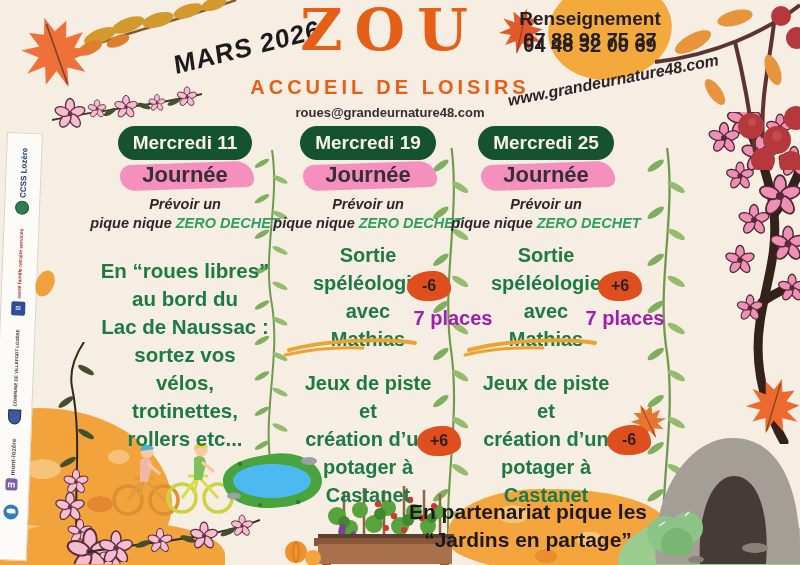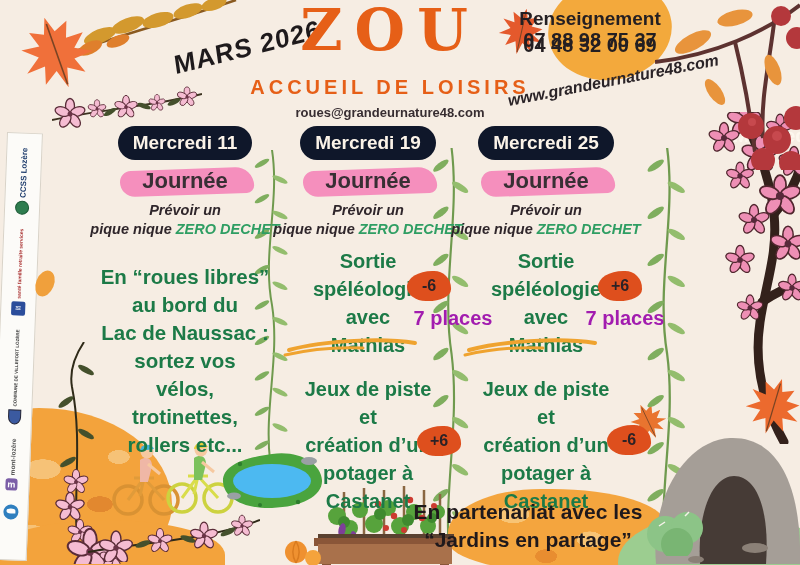--- a/index.html
+++ b/index.html
@@ -18,22 +18,22 @@
   .info-label{left:500px;top:8px;width:180px;text-align:center;font-weight:bold;font-size:19px;color:#241f22;z-index:6;}
   .phone{left:500px;width:180px;text-align:center;font-weight:bold;font-size:20px;color:#241f22;z-index:6;}
   .phone1{top:29px;} .phone2{top:34px;}
   .website{left:508px;top:92px;font-weight:bold;font-style:italic;font-size:16px;color:#2a2327;
            transform:rotate(-11deg);transform-origin:left center;z-index:6;}
   .ghost-day{left:733px;top:125px;font-weight:bold;font-size:19px;color:#fdf7ee;z-index:2;}
 
   
   .col{position:absolute;top:126px;display:flex;flex-direction:column;align-items:center;z-index:5;}
   #col1{left:85px;width:200px;} #col2{left:266px;width:204px;} #col3{left:444px;width:204px;}
-  .pill{background:#0f172a;color:#fbf3e8;font-weight:bold;font-size:19px;padding:6px 15px;border-radius:18px;white-space:nowrap;}
-  .journee{position:relative;margin-top:8px;font-size:22px;font-weight:bold;color:#382f34;padding:0 12px;z-index:0;}
+  .pill{background:#14532d;color:#fbf3e8;font-weight:bold;font-size:19px;padding:6px 15px;border-radius:18px;white-space:nowrap;}
+  .journee{position:relative;margin-top:2px;font-size:22px;font-weight:bold;color:#382f34;padding:0 12px;z-index:0;}
   .brush{position:absolute;left:-10px;right:-14px;top:1px;bottom:-1px;background:#f58fbd;z-index:-1;
          transform:rotate(-2deg);border-radius:12px 20px 8px 16px;}
   .note{margin-top:7px;text-align:center;font-style:italic;font-weight:bold;color:#2f262b;font-size:14.5px;line-height:1.3;}
   .zero{color:#2f9e63;}
   .act{white-space:pre-line;text-align:center;color:#1c7a47;font-weight:bold;font-size:20px;line-height:28px;}
   .act-a{margin-top:8px;} .act-b{margin-top:16px;}
   #col1 .act{margin-top:24px;font-size:20.5px;}
 
   .badge{position:absolute;width:44px;height:30px;background:#de4f1d;display:flex;align-items:center;justify-content:center;
          color:#2c2226;font-weight:bold;font-size:16px;z-index:6;
@@ -483,16 +483,16 @@
 
   <svg class="swoosh" id="swoosh-2" width="136" height="22" viewBox="0 0 136 22">
     <path d="M6,14 C42,4 102,2 132,7" stroke="#efa32f" stroke-width="4" fill="none" stroke-linecap="round"></path>
     <path d="M2,19 C28,13 58,11 80,12" stroke="#efa32f" stroke-width="3" fill="none" stroke-linecap="round"></path>
   </svg>
   <svg class="swoosh" id="swoosh-3" width="136" height="22" viewBox="0 0 136 22">
     <path d="M6,14 C42,4 102,2 132,7" stroke="#efa32f" stroke-width="4" fill="none" stroke-linecap="round"></path>
     <path d="M2,19 C28,13 58,11 80,12" stroke="#efa32f" stroke-width="3" fill="none" stroke-linecap="round"></path>
   </svg>
 
-  <div class="partner">En partenariat avec les
+  <div class="partner">En partenariat pique les
 “Jardins en partage”</div>
 
 </div>
 
 </body></html>

